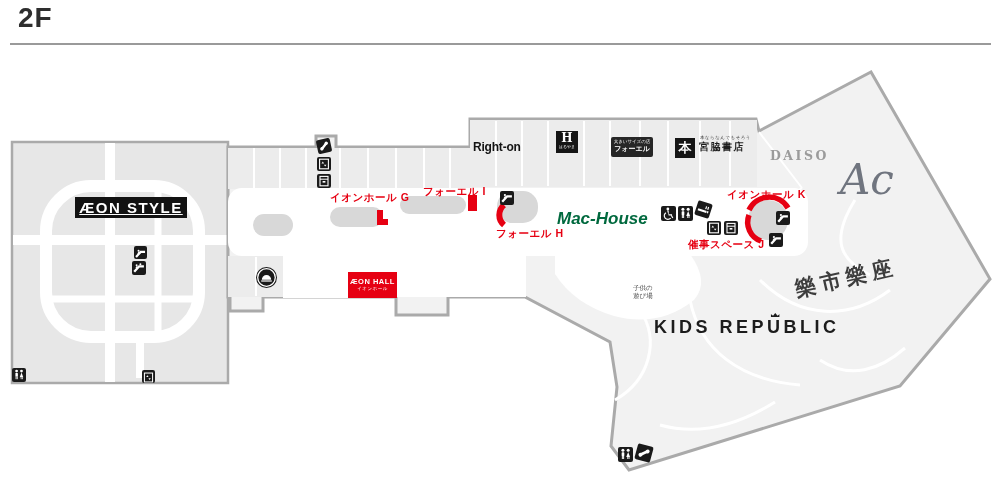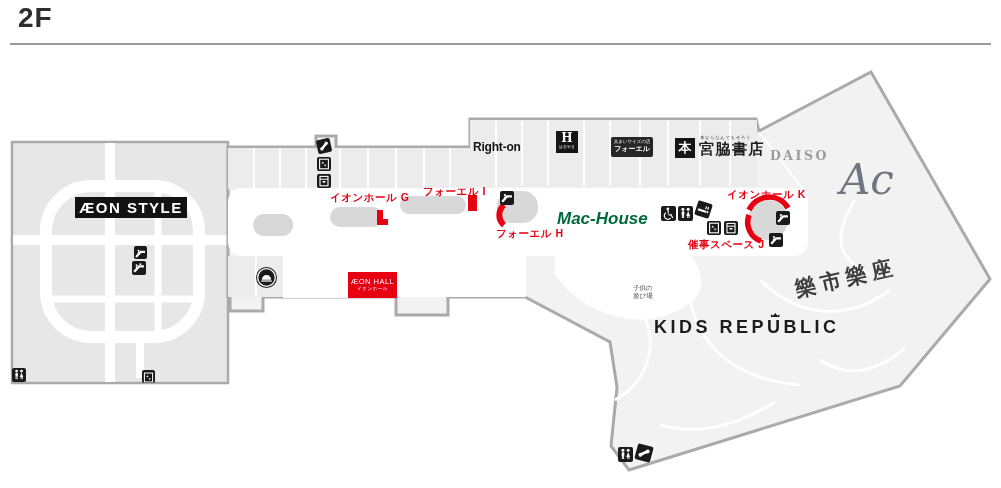--- a/index.html
+++ b/index.html
@@ -8,38 +8,38 @@
   .floor-title{position:absolute;left:18px;top:2px;font-size:28px;font-weight:bold;
        color:#2e2e2e;letter-spacing:1px;}
   .title-rule{position:absolute;left:10px;top:43px;width:981px;height:2px;background:#9a9a9a;}
   .map{position:absolute;left:0;top:0;width:1001px;height:488px;}
   .map-svg{position:absolute;left:0;top:0;}
   .icons-layer{position:absolute;left:0;top:0;width:100%;height:100%;}
   .map-icon{position:absolute;background:#1a1a1a;border-radius:2px;}
   .map-icon.round{border-radius:50%;}
   .lbl{position:absolute;white-space:nowrap;}
   .aeon-style{left:75px;top:197px;width:112px;height:21px;background:#121212;color:#fff;
-      font-size:15px;font-weight:bold;letter-spacing:1.5px;text-align:center;line-height:21px;}
+      font-size:15px;font-weight:bold;letter-spacing:1.5px;text-align:center;line-height:21px;text-decoration:underline;}
   .aeon-hall{left:348px;top:272px;width:49px;height:26px;background:#e60012;color:#fff;
       text-align:center;}
-  .ah-main{font-size:7.5px;font-weight:normal;letter-spacing:.5px;margin-top:5px;}
+  .ah-main{font-size:7.5px;font-weight:bold;letter-spacing:.5px;margin-top:5px;}
   .ah-sub{font-size:4.5px;letter-spacing:.5px;}
   .right-on{left:473px;top:140px;font-size:12px;font-weight:800;color:#141414;letter-spacing:-.2px;}
   .haruyama{left:556px;top:131px;width:22px;height:22px;background:#151515;color:#fff;text-align:center;}
   .hy-h{font-family:"DejaVu Serif",serif;font-weight:bold;font-size:12px;line-height:14px;}
   .hy-name{font-size:4px;line-height:4px;}
   .for-l{left:611px;top:137px;width:42px;height:20px;background:#262626;border-radius:2px;
       color:#fff;text-align:center;}
   .fl-tag{font-size:4.5px;line-height:6px;margin-top:2px;}
   .fl-name{font-size:7px;font-weight:bold;line-height:8px;}
   .miyawaki{left:675px;top:135px;height:24px;}
   .mw-box{position:absolute;left:0;top:3px;width:20px;height:20px;background:#151515;color:#fff;
       font-family:"DejaVu Serif",serif;font-size:13px;font-weight:bold;text-align:center;line-height:20px;}
   .mw-tag{position:absolute;left:25px;top:0;font-size:4.5px;color:#333;letter-spacing:.5px;}
-  .mw-name{position:absolute;left:24px;top:5px;font-family:"DejaVu Serif",serif;font-size:15px;
+  .mw-name{position:absolute;left:24px;top:5px;font-family:"DejaVu Serif",serif;font-size:10px;
       font-weight:bold;color:#1e1e1e;letter-spacing:1.5px;}
   .daiso{left:770px;top:148px;font-family:"DejaVu Serif",serif;font-size:12.5px;font-weight:bold;
       color:#9b9b9b;letter-spacing:2.5px;}
   .ac{left:840px;top:155px;font-family:"DejaVu Serif",serif;font-style:italic;font-size:42px;
       color:#70758"0";color:#70757f;}
   .mac-house{left:557px;top:209px;font-size:17px;font-weight:800;font-style:italic;color:#00693e;}
   .kids-republic{left:654px;top:317px;font-size:18px;font-weight:600;color:#1c1c1c;letter-spacing:3.5px;}
   .crown-u{position:relative;display:inline-block;}
   .crown-u::before{content:"";position:absolute;top:-4px;left:50%;transform:translateX(-50%);
       width:9px;height:4px;background:#1c1c1c;

